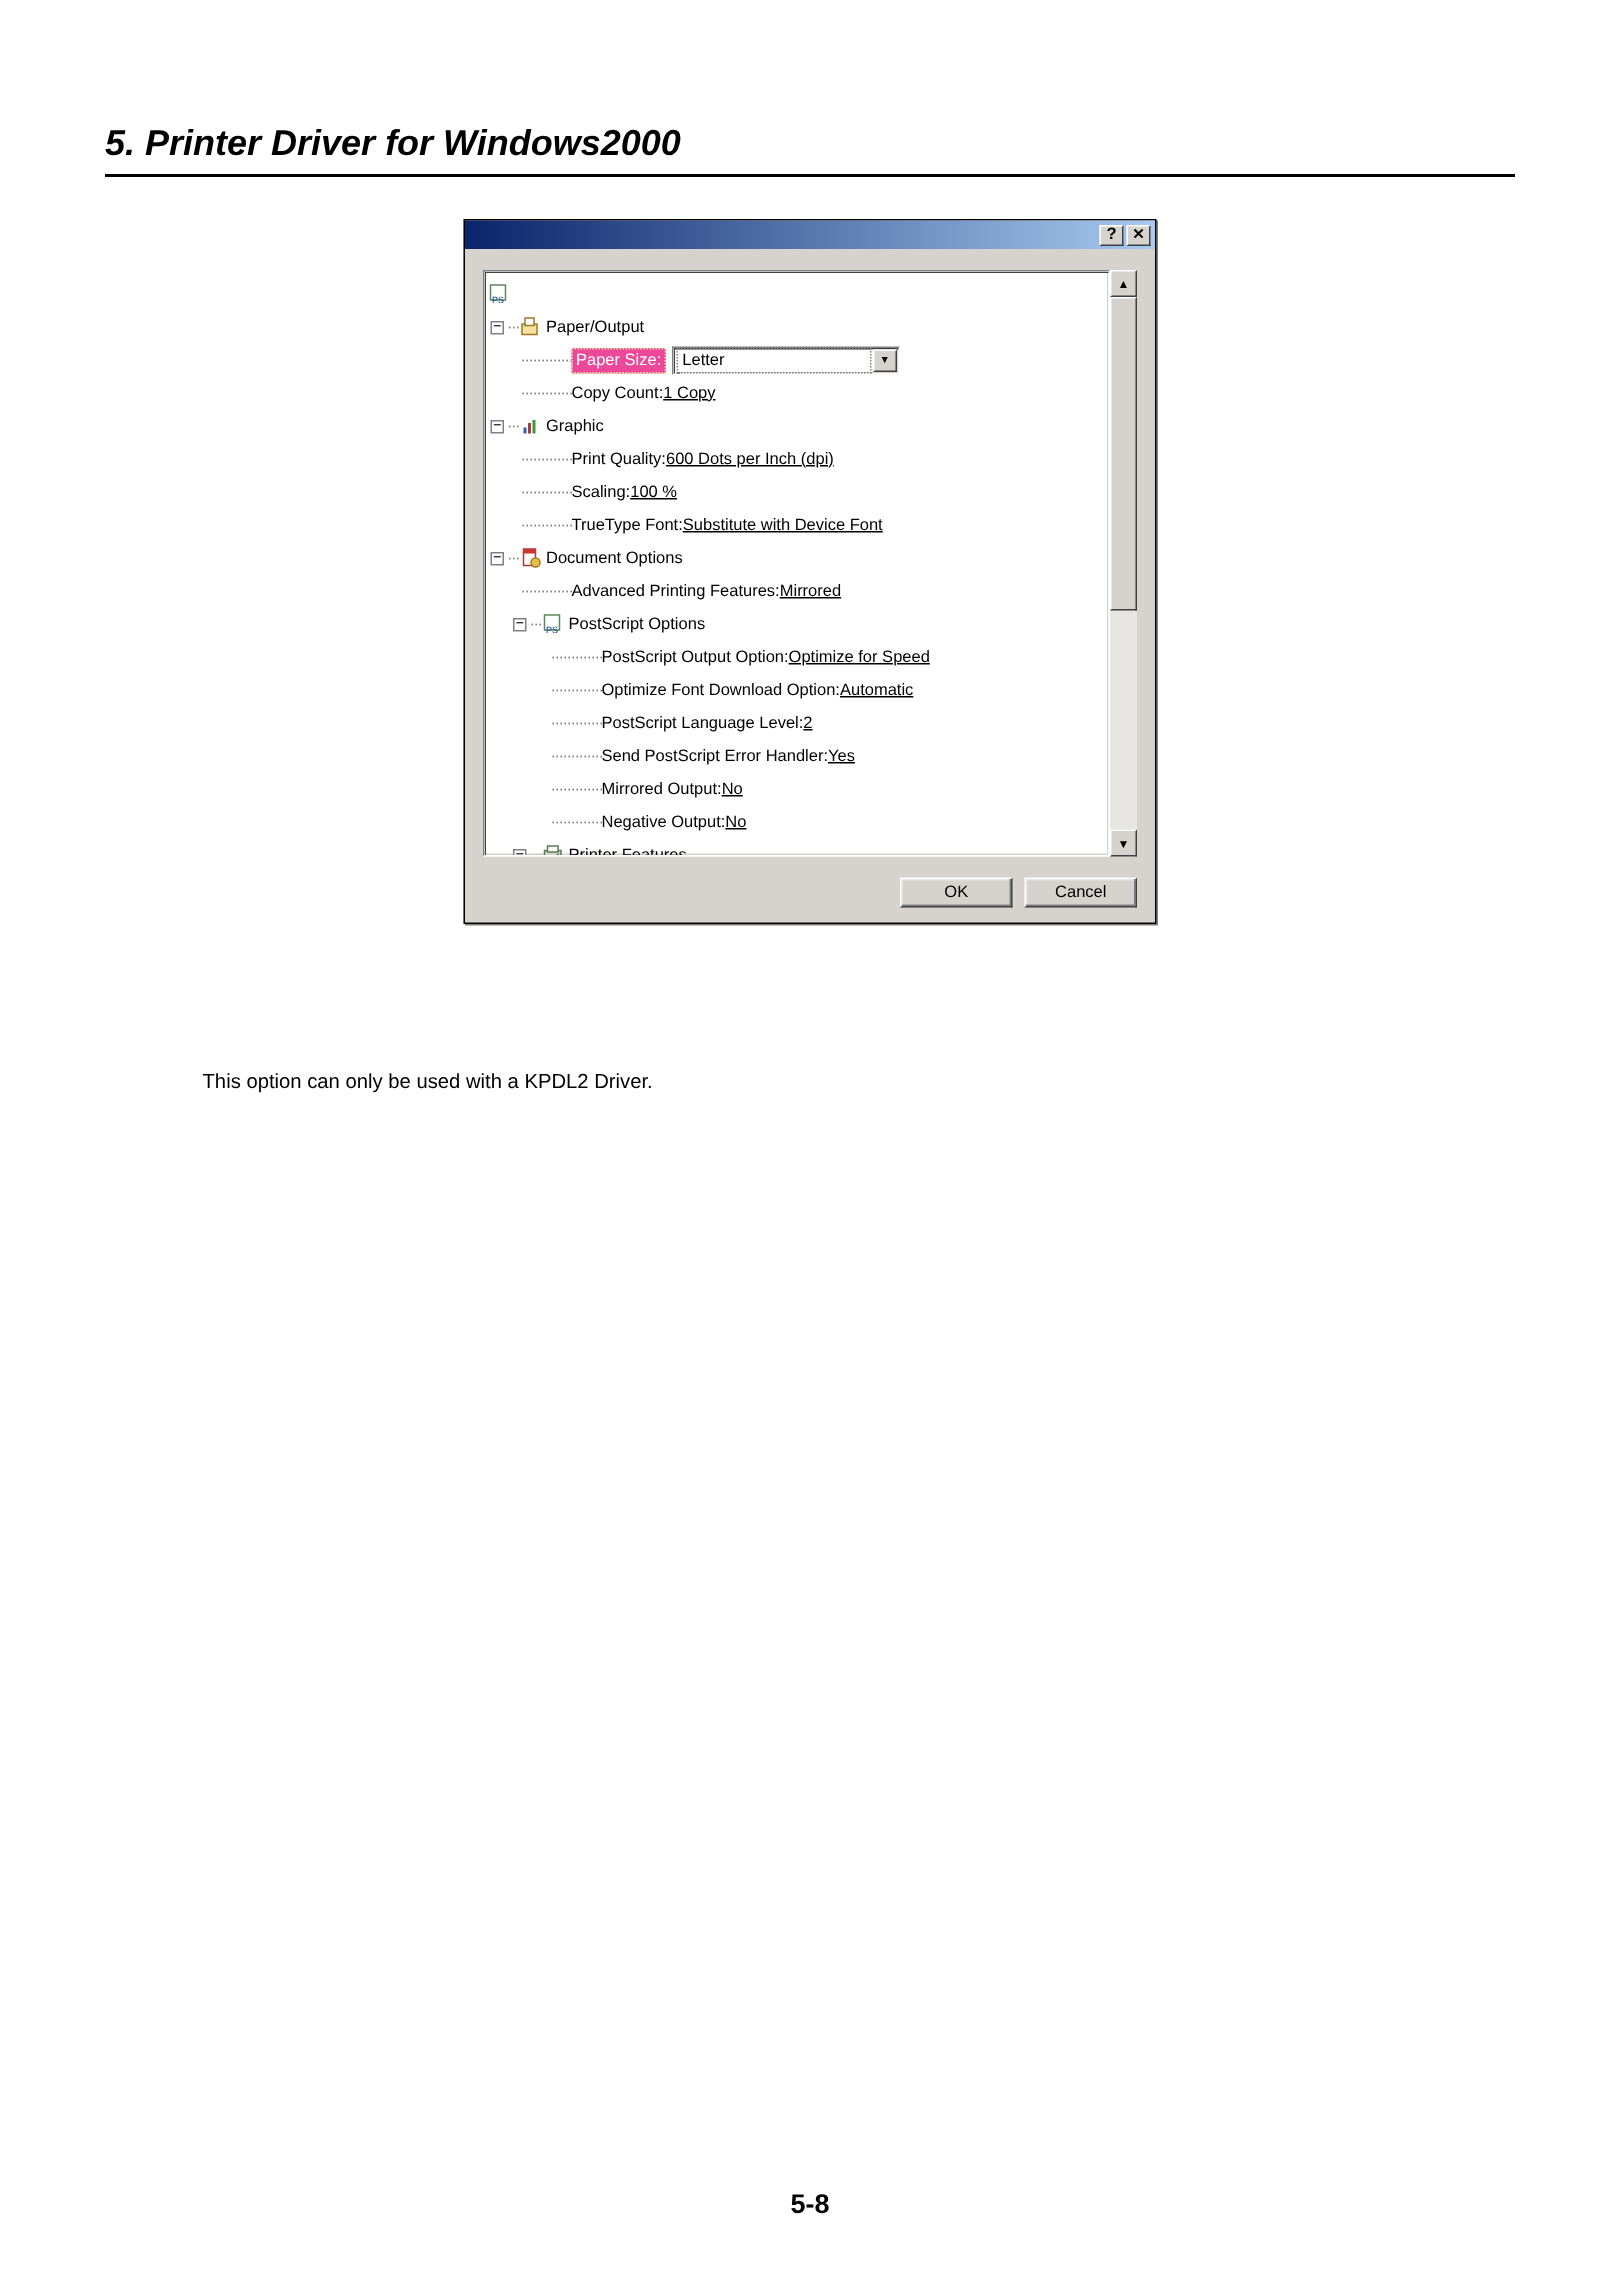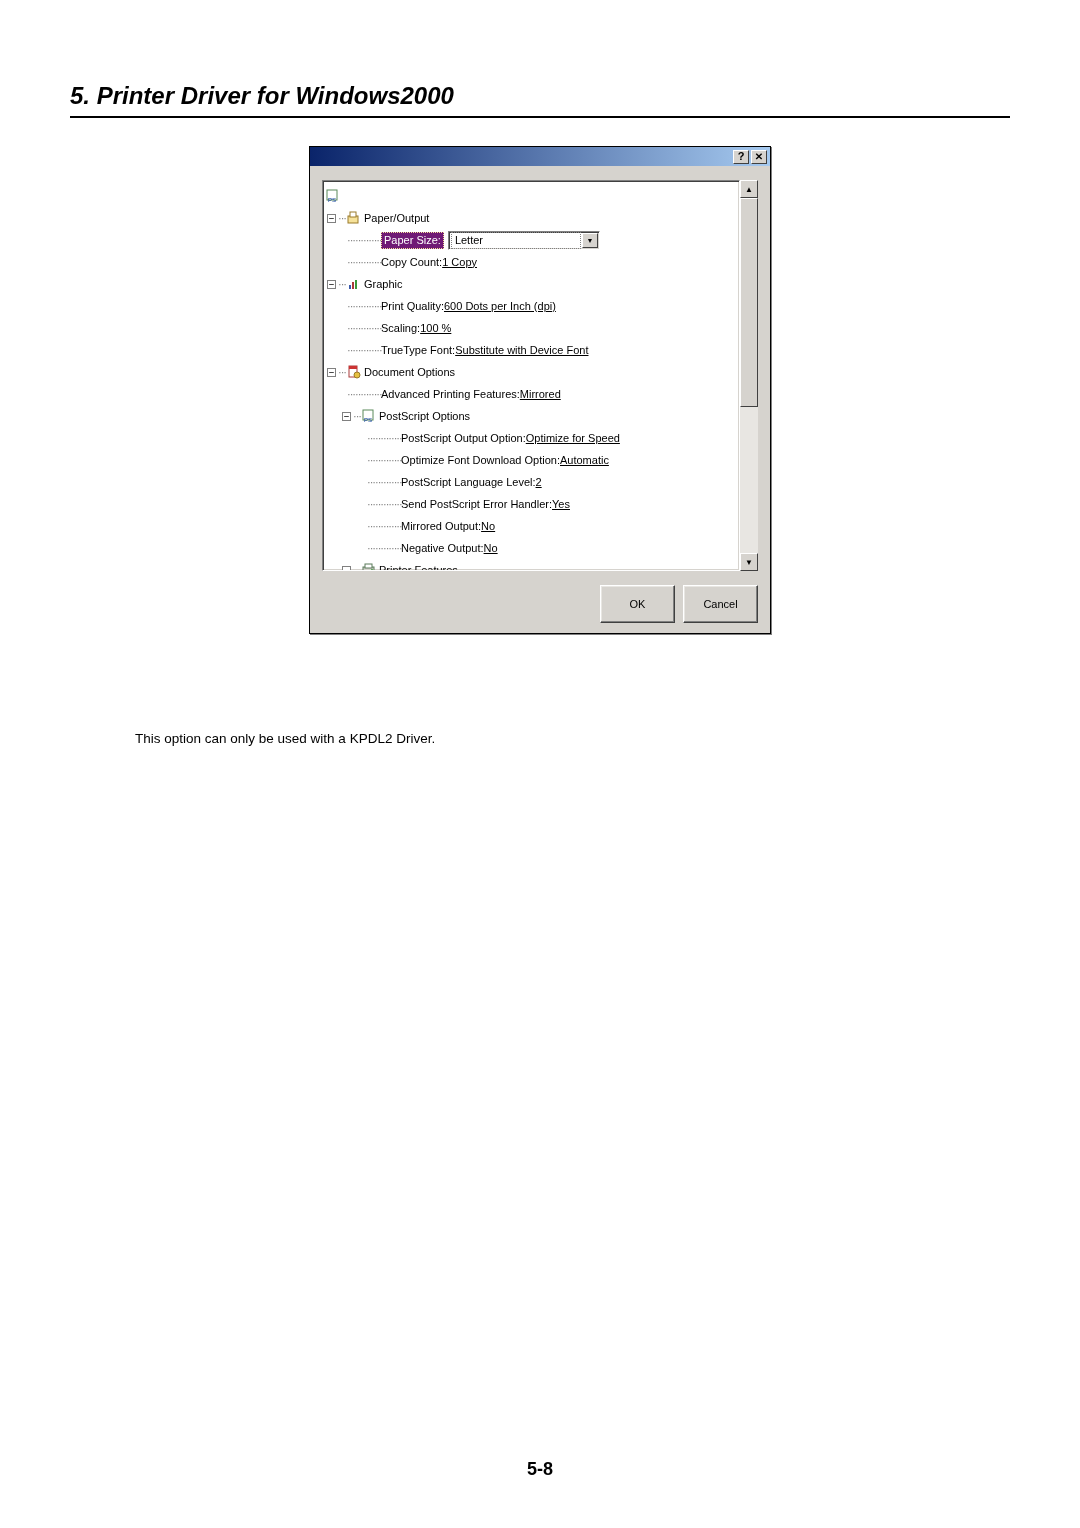--- a/index.html
+++ b/index.html
@@ -146,21 +146,21 @@
   }
   .icon {
     width: 16px; height: 16px;
     display: inline-flex;
     align-items: center;
     justify-content: center;
     margin-right: 2px;
     font-size: 11px;
   }
   .sel {
-    background: #701a75;
+    background: #ec4899;
     color: #fff;
     padding: 0 2px;
     border: 1px dotted #f6e29a;
     text-align: center;
   }
   .underline { text-decoration: underline; }
   .dropdown {
     border-top: 1px solid #808080;
     border-left: 1px solid #808080;
     border-right: 1px solid #fff;
@@ -194,21 +194,21 @@
     margin: 1px;
   }
   .buttons {
     display: flex;
     justify-content: flex-end;
     gap: 8px;
     margin-top: 14px;
   }
   .winbtn {
     width: 75px;
-    height: 38px;
+    height: 20px;
     background: #d6d3ce;
     border-top: 1px solid #fff;
     border-left: 1px solid #fff;
     border-right: 1px solid #404040;
     border-bottom: 1px solid #404040;
     box-shadow: inset -1px -1px 0 #808080, inset 1px 1px 0 #e8e6e2;
     font-family: 'Tahoma', sans-serif;
     font-size: 11px;
     display: flex;
     align-items: center;

